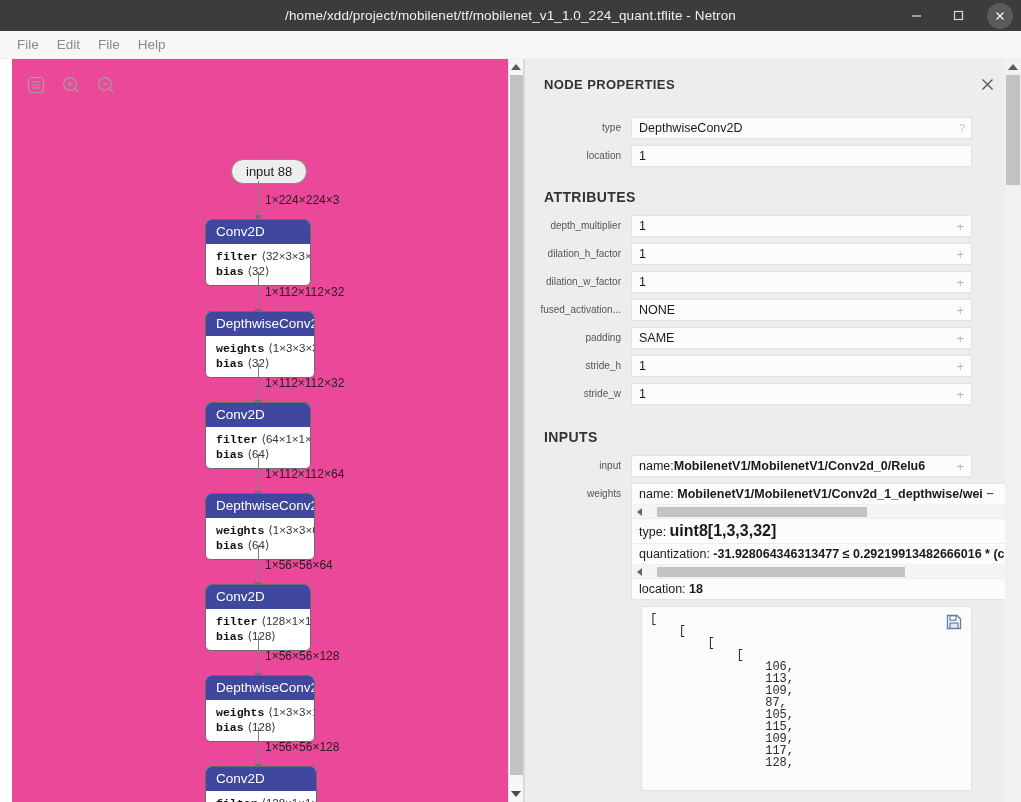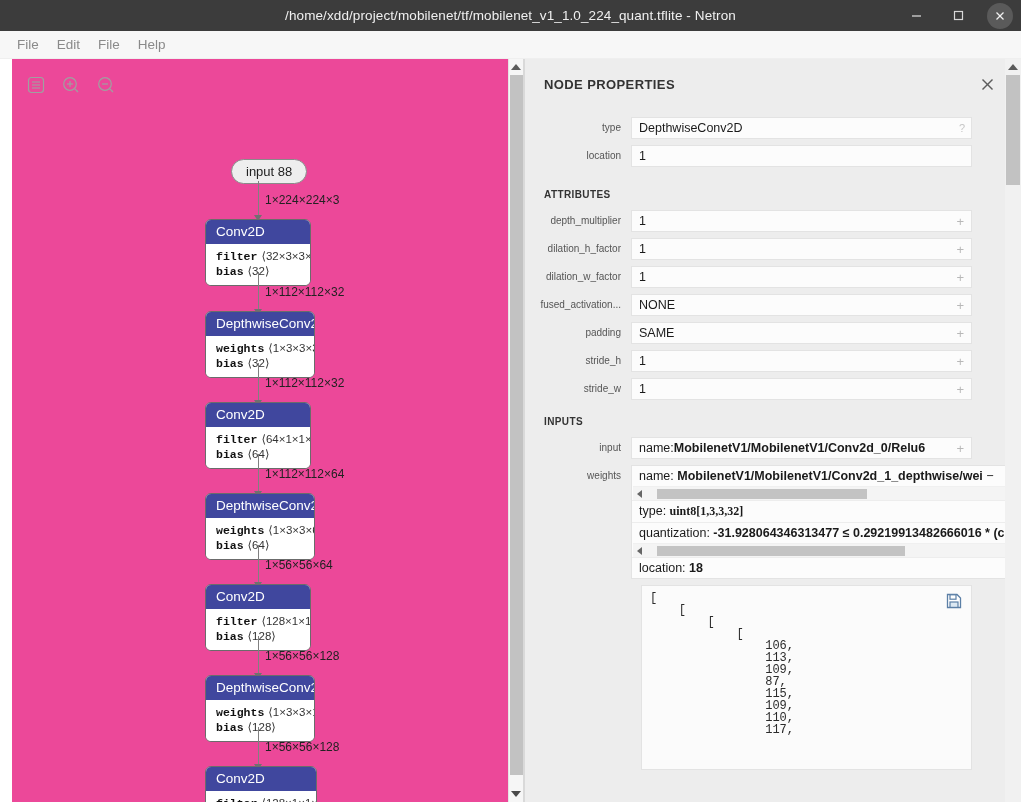--- a/index.html
+++ b/index.html
@@ -122,21 +122,21 @@
     position: absolute; top: 18px; left: 19px;
     font-size: 13px; font-weight: bold; color: #333; letter-spacing: .4px;
   }
   .props-close {
     position: absolute; top: 15px; right: 24px; width: 20px; height: 20px;
     color: #5c5c5c; cursor: pointer; display: flex;
     align-items: center; justify-content: center;
   }
 
   .section-title {
-    font-size: 10px; font-weight: bold; color: #333; letter-spacing: .4px;
+    font-size: 14px; font-weight: bold; color: #333; letter-spacing: .4px;
     margin: 0 0 10px 19px;
   }
   .prop-row {
     display: flex; align-items: flex-start; margin-bottom: 6px;
     padding-right: 33px;
   }
   .prop-label {
     width: 106px; min-width: 106px; text-align: right; padding-right: 10px;
     font-size: 10px; color: #555; line-height: 22px; white-space: nowrap;
     overflow: hidden; text-overflow: ellipsis;
@@ -158,21 +158,21 @@
   
   .weights-box {
     flex: 1; background: #fcfcfc; border: 1px solid #e3e3e3; position: relative;
   }
   .wb-line {
     font-size: 12.5px; color: #1a1a1a; padding: 3px 20px 3px 7px;
     white-space: nowrap; overflow: hidden;
   }
   .wb-line b { font-weight: bold; }
   .wb-sep { border-top: 1px solid #ededed; }
-  .wb-mono { font-family: Liberation Serif, serif; font-weight: bold; font-size: 12px; }
+  .wb-mono { font-family: Liberation Sans, sans-serif; font-weight: bold; font-size: 16px; }
   .hscroll {
     height: 14px; background: #f4f4f4; position: relative;
     border-top: 1px solid #f0f0f0; margin: 0 1px;
   }
   .hs-arrow-l, .hs-arrow-r {
     position: absolute; top: 50%; transform: translateY(-50%);
     width: 0; height: 0; border-top: 4px solid transparent;
     border-bottom: 4px solid transparent; cursor: pointer;
   }
   .hs-arrow-l { left: 4px; border-right: 5px solid #666; }
@@ -443,21 +443,21 @@
         </div>
       </div>
       <div class="prop-row">
         <div class="prop-label">stride_w</div>
         <div class="prop-field">
           <span>1</span>
           <span class="plus">+</span>
         </div>
       </div>
 
-      <div class="section-title" style="margin-top:16px;">INPUTS</div>
+      <div class="section-title" style="margin-top:24px;">INPUTS</div>
 
       <div class="prop-row">
         <div class="prop-label">input</div>
         <div class="prop-field">
           <span>name: </span>
           <b>MobilenetV1/MobilenetV1/Conv2d_0/Relu6</b>
           <span class="plus">+</span>
         </div>
       </div>
 
@@ -500,24 +500,25 @@
         </div>
         <div class="data-lines">
           <div>[</div>
           <div>    [</div>
           <div>        [</div>
           <div>            [</div>
           <div>                106,</div>
           <div>                113,</div>
           <div>                109,</div>
           <div>                87,</div>
+          <div>                105,</div>
           <div>                115,</div>
           <div>                109,</div>
-          <div>                110,</div>
           <div>                117,</div>
+          <div>                128,</div>
 
         </div>
       </div>
 
     </div>
 
     <div class="props-vscroll">
       <div class="pvs-arrow"></div>
       <div class="pvs-thumb"></div>
     </div>

